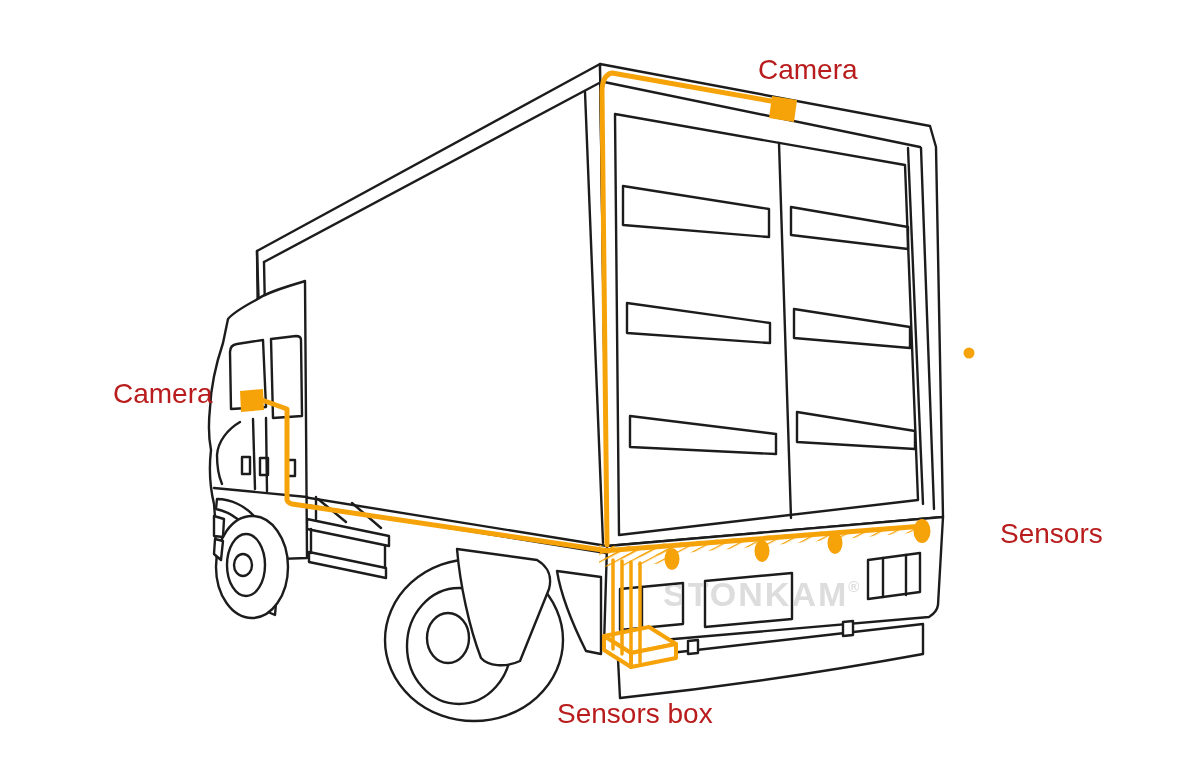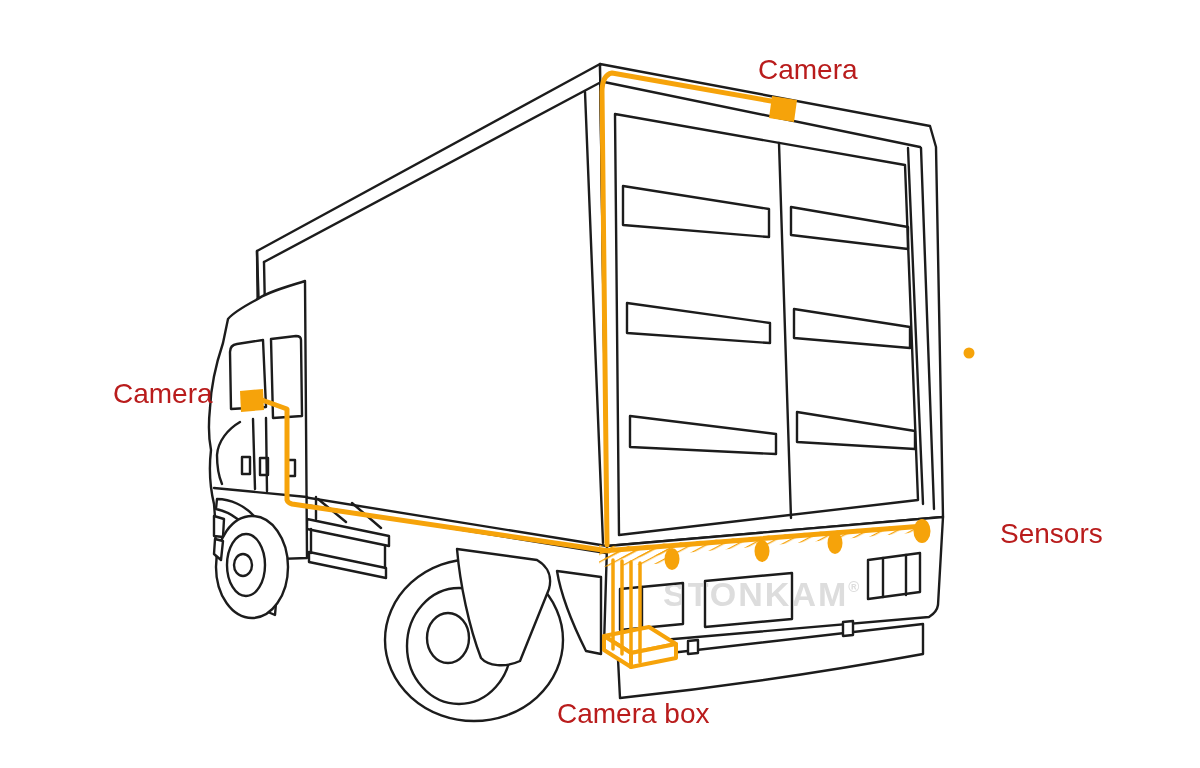--- a/index.html
+++ b/index.html
@@ -149,17 +149,17 @@
     </g>
 
     <polygon class="of" points="772,96 797,100 794,122 769,118"></polygon>
     <polygon class="of" points="240,391 263,389 264,410 241,412"></polygon>
     <circle class="of" cx="969" cy="353" r="5.5"></circle>
   </svg>
 
   <div class="lbl lbl-camera">Camera</div>
   <div class="lbl lbl-monitor">Camera</div>
   <div class="lbl lbl-sensors">Sensors</div>
-  <div class="lbl lbl-controlbox">Camera box</div>
+  <div class="lbl lbl-controlbox">Sensors box</div>
 
   <div class="wm"><span>STONKAM</span><sup>®</sup></div>
 
 </div>
 
 </body></html>

